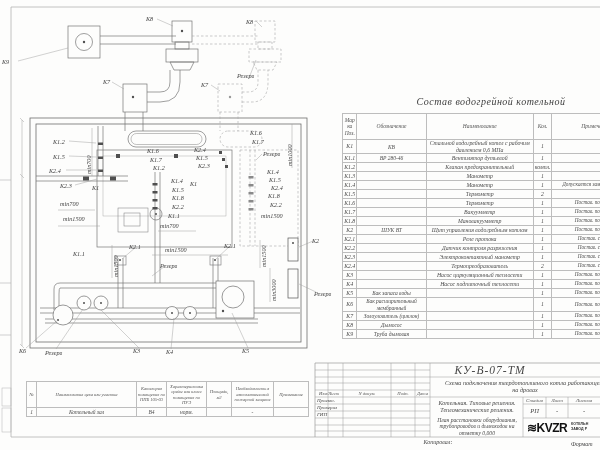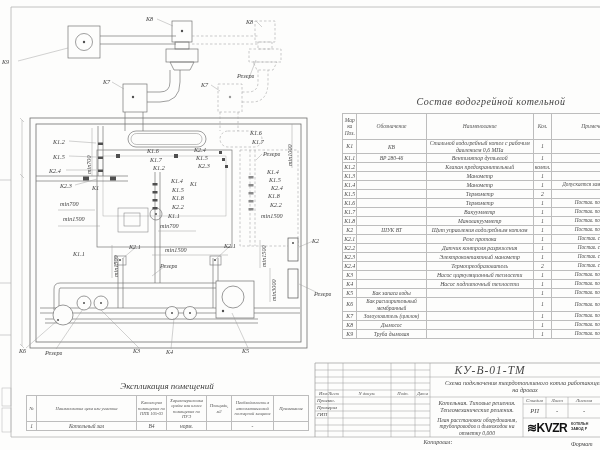--- a/index.html
+++ b/index.html
@@ -396,21 +396,20 @@
           <td class="c-obozn">Труба дымовая</td>
           <td class="c-name"></td>
           <td class="c-qty">1</td>
           <td class="c-note">Постав. по соглас.</td>
         </tr>
       </tbody>
   </table>
 </div>
 
 <div class="expl">
-  <div class="expl-title">Экспликация помещений</div>
   <table class="grid expl-t">
     <colgroup>
         <col style="width:10px">
         <col style="width:100px">
         <col style="width:30px">
         <col style="width:40px">
         <col style="width:25px">
         <col style="width:42px">
         <col style="width:35px">
       </colgroup>
@@ -432,21 +431,21 @@
           <td>В4</td>
           <td>норм.</td>
           <td></td>
           <td>-</td>
           <td></td>
         </tr>
       </tbody>
   </table>
 </div>
 
-<div class="tb-text" id="doc-number">КУ-В-01-ТМ</div>
+<div class="tb-text" id="doc-number">КУ-В-07-ТМ</div>
 <div class="tb-text" id="doc-title">Схема подключения твердотопливного котла работающего на дровах</div>
 <div class="tb-text" id="proj-1">Котельная. Типовые решения.</div>
 <div class="tb-text" id="proj-2">Тепломеханические решения.</div>
 <div class="tb-text" id="sheet-title">План расстановки оборудования, трубопроводов и дымоходов на отметку 0,000</div>
 
 <div class="tb-text small-h" style="left:523px;top:398px;width:23px">Стадия</div>
 <div class="tb-text small-h" style="left:546px;top:398px;width:22px">Лист</div>
 <div class="tb-text small-h" style="left:568px;top:398px;width:32px">Листов</div>
 <div class="tb-text" style="left:523px;top:407px;width:23px;font-size:6.5px">РП</div>
 <div class="tb-text" style="left:546px;top:407px;width:22px;font-size:6.5px">-</div>

